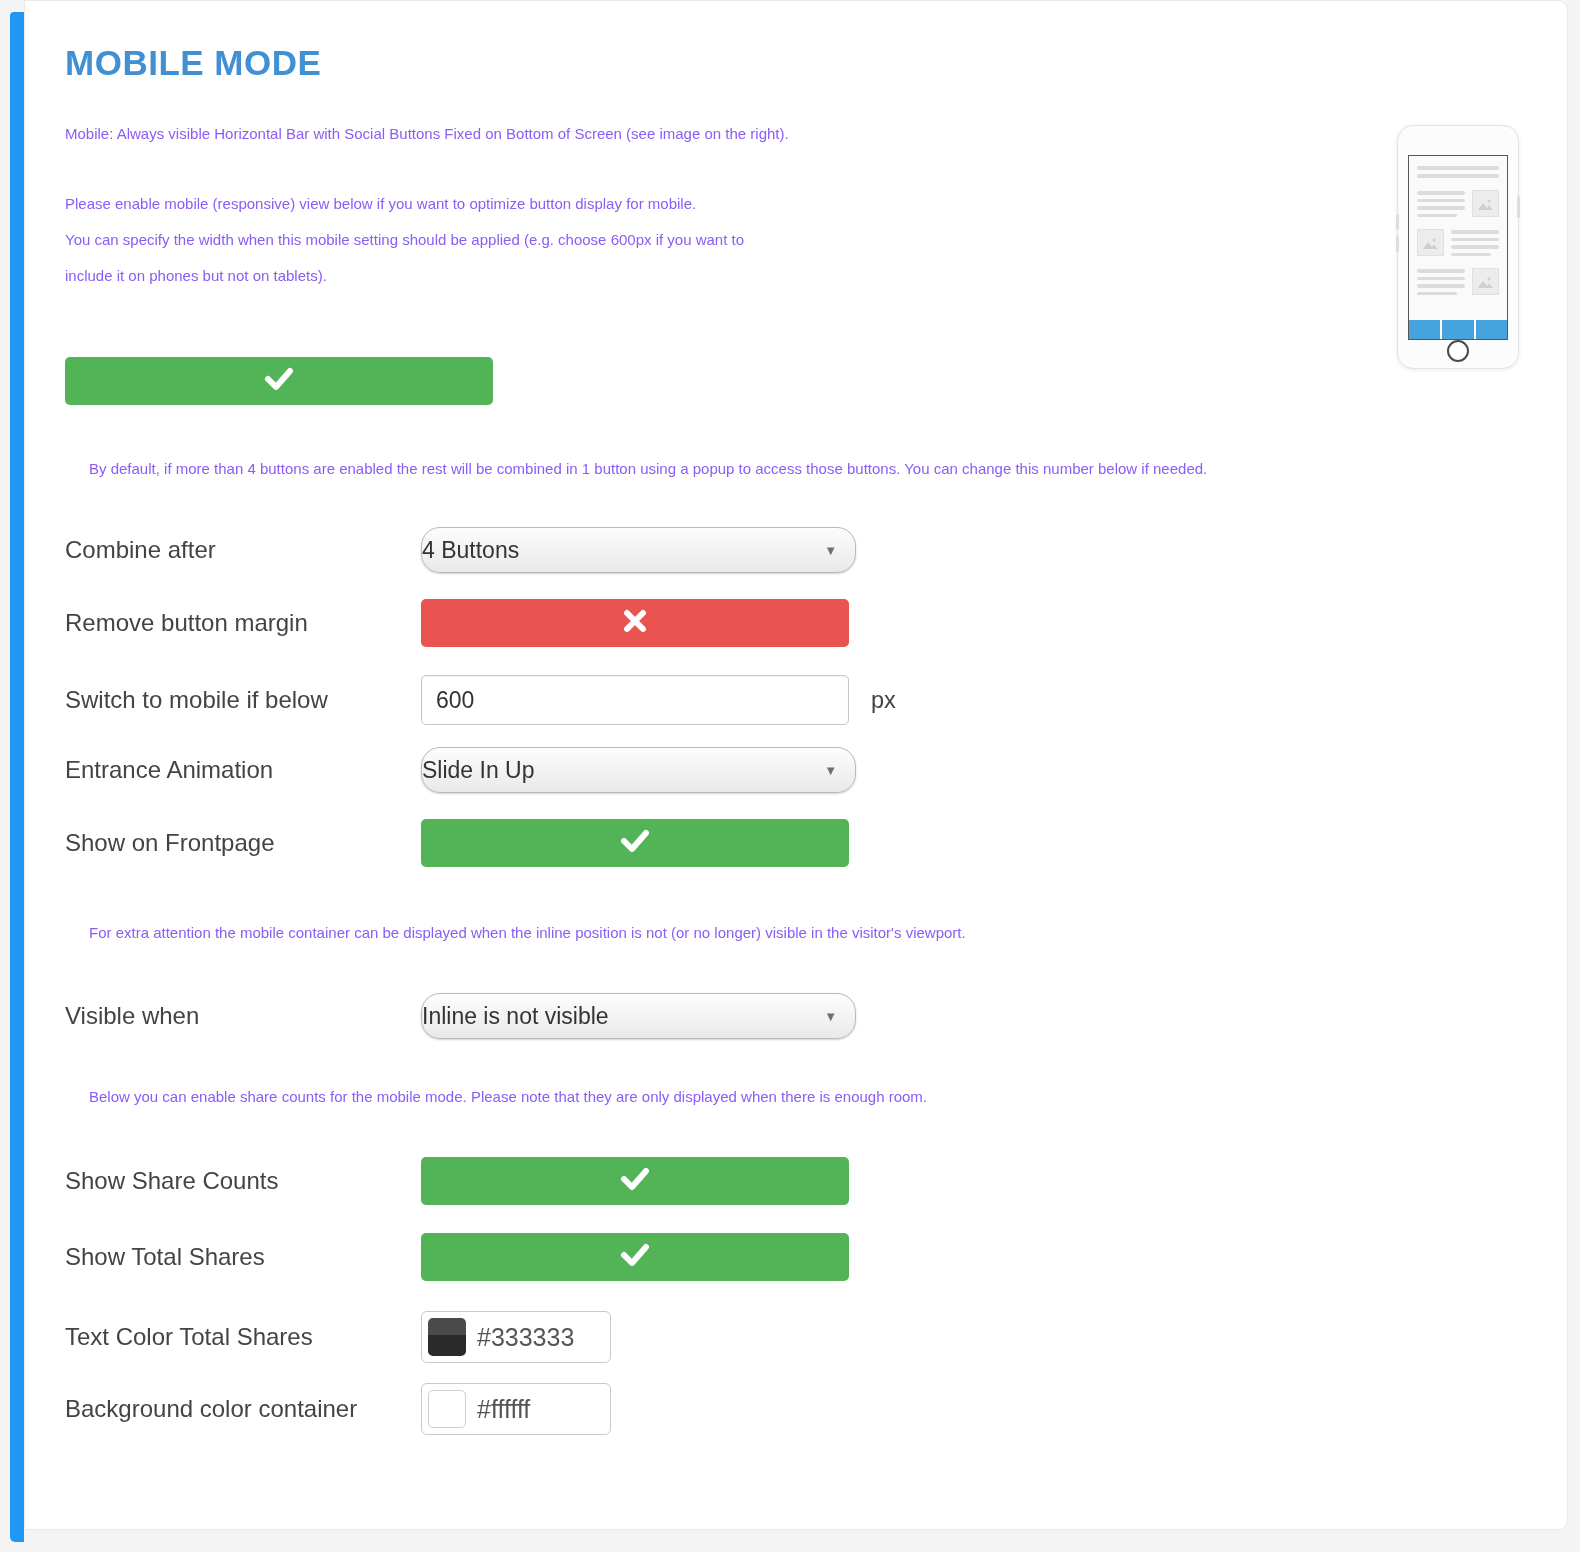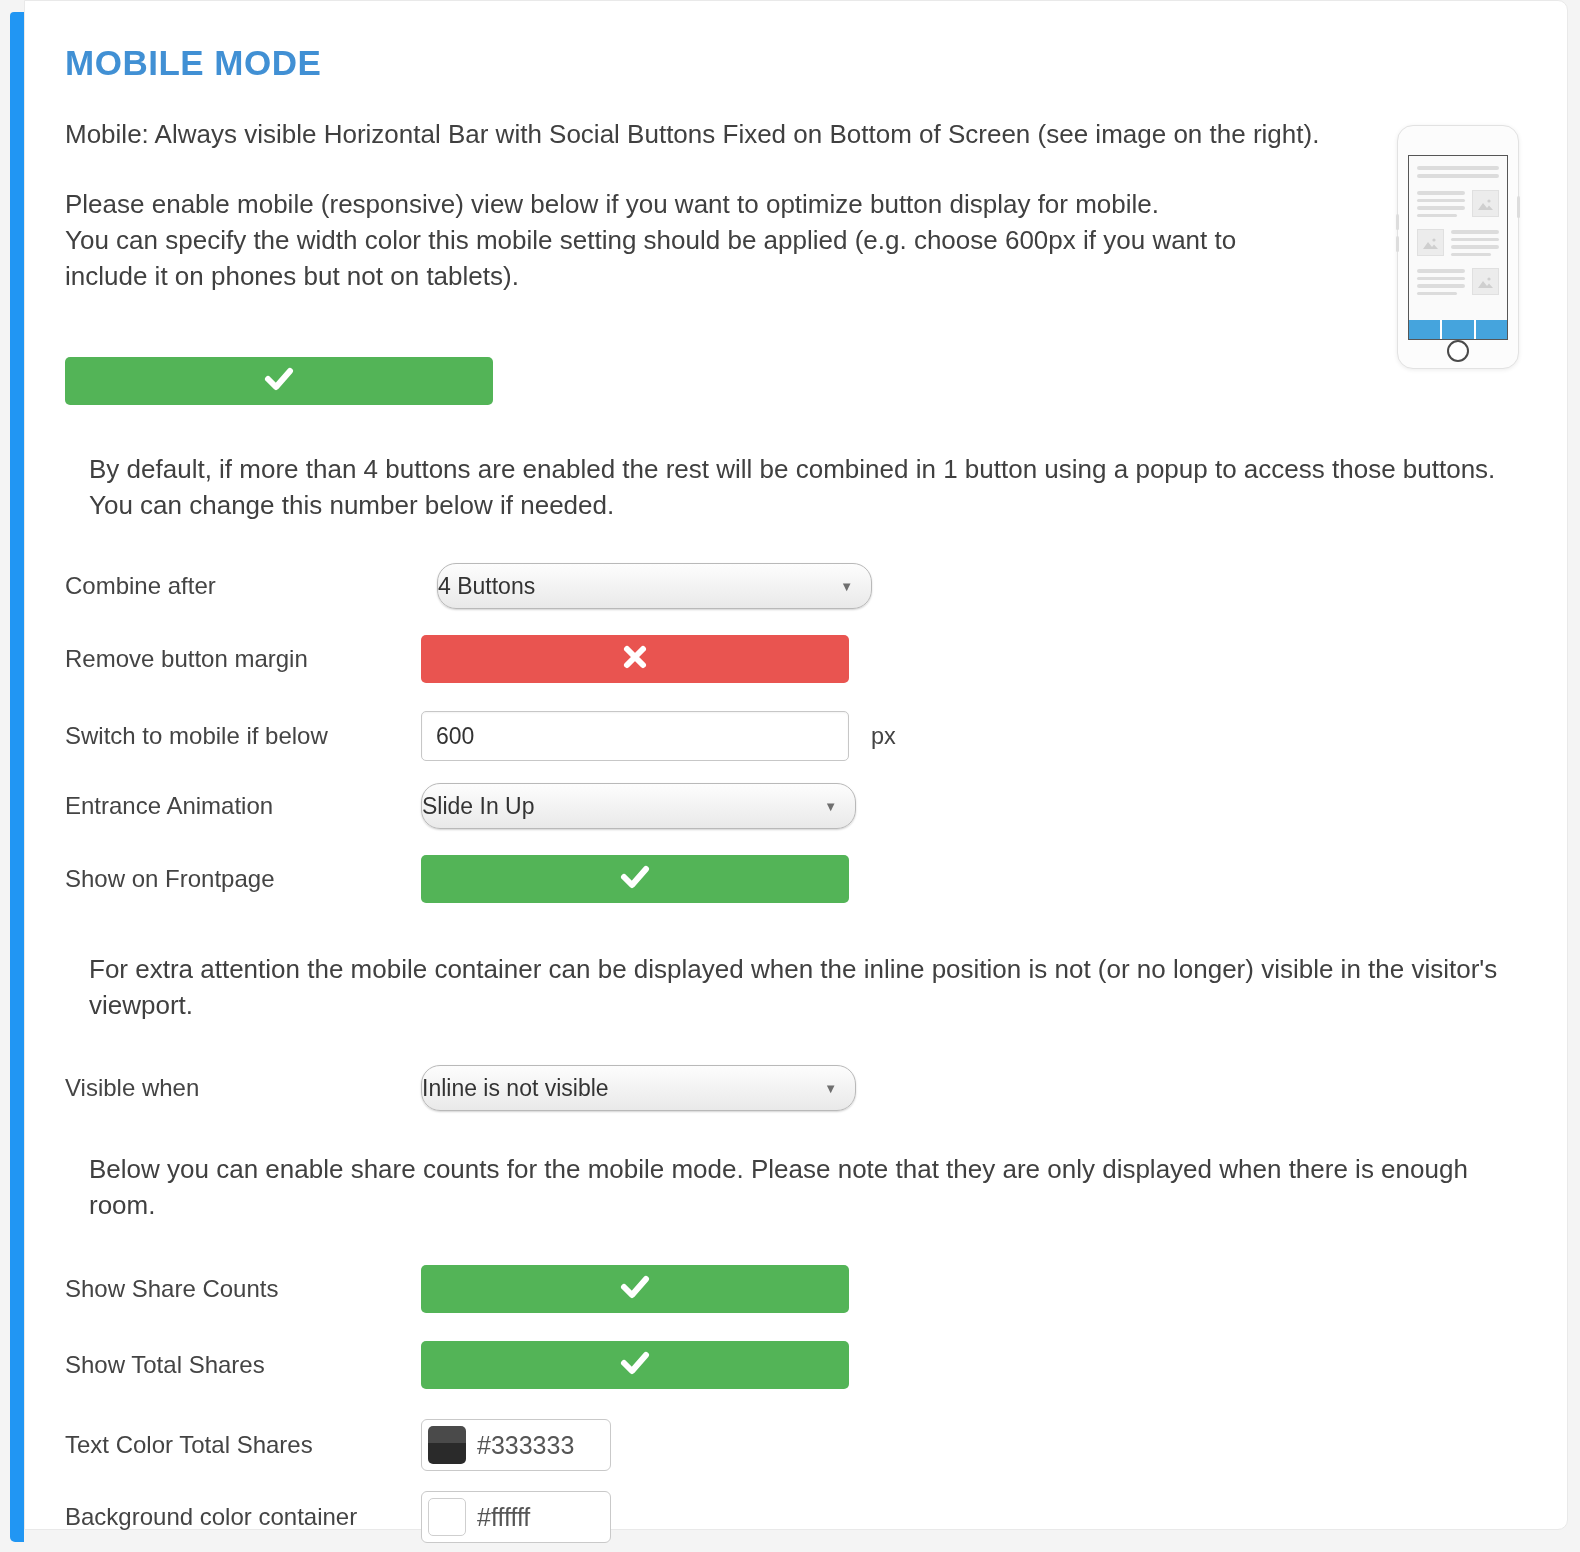--- a/index.html
+++ b/index.html
@@ -23,21 +23,21 @@
     border-radius:0 10px 10px 0;
     padding:0 40px;
   }
 
   .page-title {
     margin-top:42px;
     font-size:35px; font-weight:bold; color:#4190d4; letter-spacing:0.5px;
   }
 
   p.copy, .copy-line {
-    font-size:26px; line-height:36px; color:#404040;
+    font-size:15px; line-height:36px; color:#8b5cf6;
   }
   .intro-p1 { margin-top:33px; max-width:1340px; }
   .intro-p2 { margin-top:34px; max-width:1330px; }
   .copy-line { display:block; }
 
   .note { margin-top:46px; max-width:1468px;margin-left:24px; }
 
   
   .row { display:flex; align-items:center; }
   .field-label { width:356px; flex:0 0 356px; font-size:24px; color:#444; }
@@ -110,21 +110,21 @@
   }
   .ph-bluebar div { flex:1; background:#45a4dd; }
   .phone-home {
     position:absolute; left:50%; bottom:6px; transform:translateX(-50%);
     width:22px; height:22px; border:2px solid #4a4a4a; border-radius:50%;
     background:#fff;
   }
 
   
   .row-enable     { margin-top:63px; }
-  .row-combine    { margin-top:40px;gap:16px; }
+  .row-combine    { margin-top:40px; }
   .row-margin     { margin-top:26px; }
   .row-switch     { margin-top:28px; }
   .row-entrance   { margin-top:22px; }
   .row-frontpage  { margin-top:26px; }
   .note-visible   { margin-top:48px; }
   .row-visible    { margin-top:42px; }
   .note-counts    { margin-top:40px; }
   .row-counts     { margin-top:42px; }
   .row-total      { margin-top:28px; }
   .row-color1     { margin-top:30px; }
@@ -137,21 +137,21 @@
   <div class="accent-bar"></div>
 
   <div class="panel">
 
     <h1 class="page-title">MOBILE MODE</h1>
 
     <p class="copy intro-p1">Mobile: Always visible Horizontal Bar with Social Buttons Fixed on Bottom of Screen (see image on the right).</p>
 
     <div class="intro-p2">
       <span class="copy-line">Please enable mobile (responsive) view below if you want to optimize button display for mobile.</span>
-      <span class="copy-line">You can specify the width color this mobile setting should be applied (e.g. choose 600px if you want to</span>
+      <span class="copy-line">You can specify the width when this mobile setting should be applied (e.g. choose 600px if you want to</span>
       <span class="copy-line">include it on phones but not on tablets).</span>
     </div>
 
     <div class="phone">
       <div class="phone-side-btn sb1"></div>
       <div class="phone-side-btn sb2"></div>
       <div class="phone-side-btn right"></div>
       <div class="phone-screen">
         <div class="screen-inner">
           <div class="ph-head-block">

